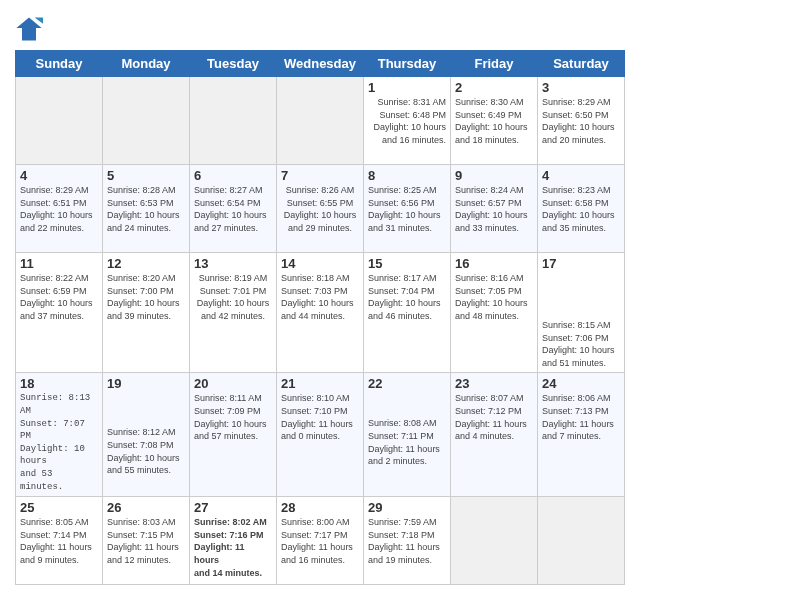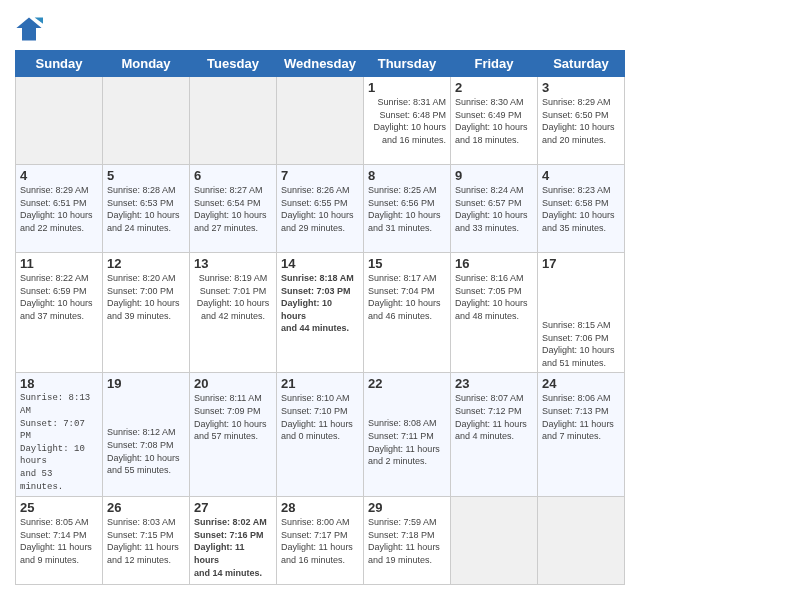--- a/index.html
+++ b/index.html
@@ -179,21 +179,21 @@
           </td>
           <td>
             <span class="day-num">6</span>
             <div class="day-info" style="white-space: pre-line;">Sunrise: 8:27 AM
 Sunset: 6:54 PM
 Daylight: 10 hours
 and 27 minutes.</div>
           </td>
           <td>
             <span class="day-num">7</span>
-            <div class="day-info" style="white-space: pre-line;">Sunrise: 8:26 AM
+            <div class="day-info" style="white-space: pre-line; text-align: center;">Sunrise: 8:26 AM
 Sunset: 6:55 PM
 Daylight: 10 hours
 and 29 minutes.</div>
           </td>
           <td>
             <span class="day-num">8</span>
             <div class="day-info" style="white-space: pre-line;">Sunrise: 8:25 AM
 Sunset: 6:56 PM
 Daylight: 10 hours
 and 31 minutes.</div>
@@ -230,21 +230,21 @@
           </td>
           <td>
             <span class="day-num">13</span>
             <div class="day-info" style="white-space: pre-line; text-align: center;">Sunrise: 8:19 AM
 Sunset: 7:01 PM
 Daylight: 10 hours
 and 42 minutes.</div>
           </td>
           <td>
             <span class="day-num">14</span>
-            <div class="day-info" style="white-space: pre-line; font-weight: bold;">Sunrise: 8:18 AM
+            <div class="day-info" style="white-space: pre-line;">Sunrise: 8:18 AM
 Sunset: 7:03 PM
 Daylight: 10 hours
 and 44 minutes.</div>
           </td>
           <td>
             <span class="day-num">15</span>
             <div class="day-info" style="white-space: pre-line;">Sunrise: 8:17 AM
 Sunset: 7:04 PM
 Daylight: 10 hours
 and 46 minutes.</div>

